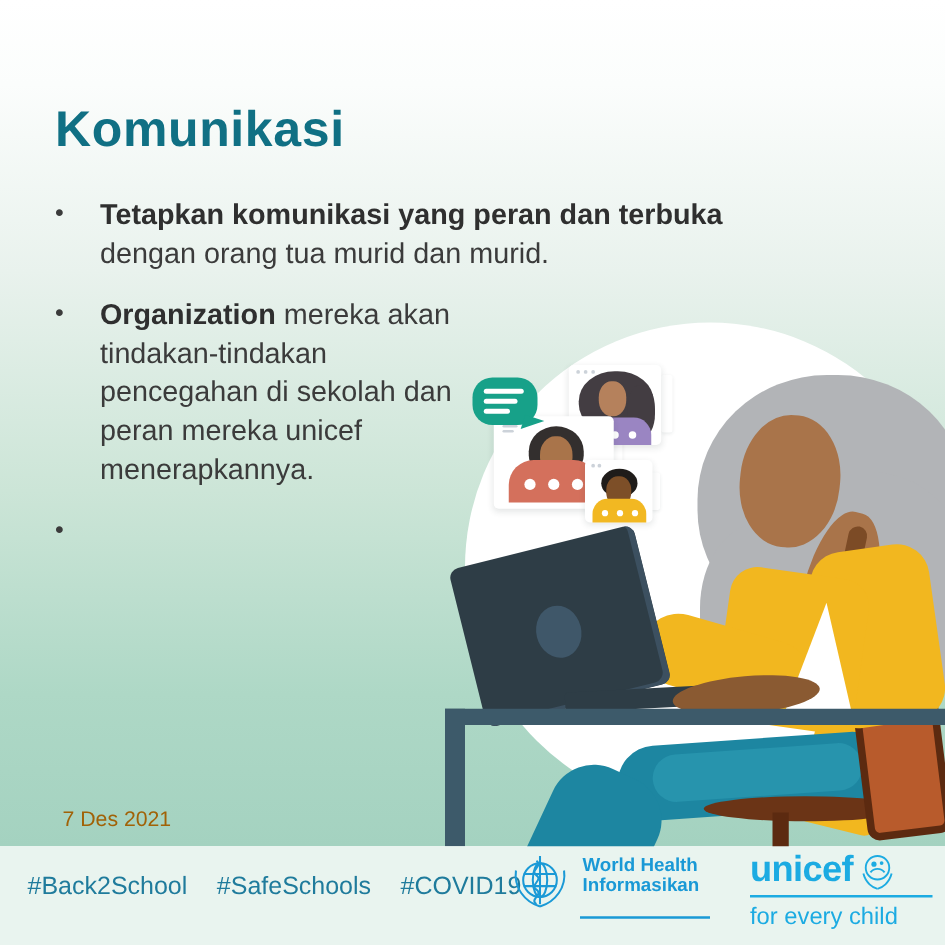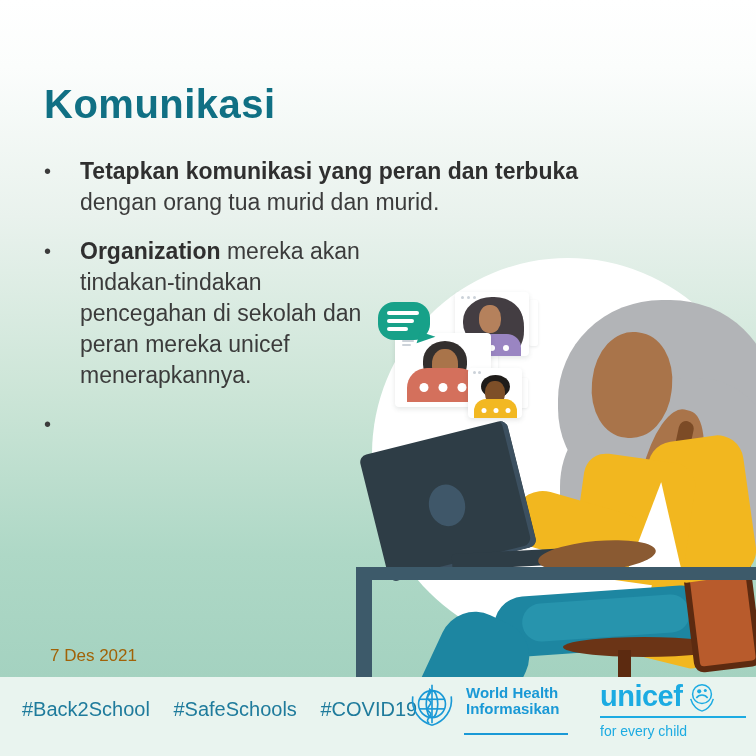--- a/index.html
+++ b/index.html
@@ -95,21 +95,21 @@
   .who-row{display:flex;align-items:flex-start;}
   .who-emblem{width:52px;height:50px;flex:none;}
   .who-text{margin-left:8px;color:#1a99d6;font-weight:700;font-size:15px;line-height:15.5px;padding-top:4px;}
   .who-divider{margin-left:58px;width:104px;height:2px;background:#1a99d6;margin-top:2px;}
   .who-region{color:#1a99d6;font-weight:700;font-size:14.5px;margin-top:4px;letter-spacing:.2px;}
   .unicef-logo{left:600px;top:680px;z-index:22;width:148px;color:#1cabe2;}
   .unicef-row{display:flex;align-items:center;text-align:right;}
   .unicef-word{font-size:29px;font-weight:700;letter-spacing:-.5px;}
   .unicef-emblem{width:32px;height:32px;margin-left:4px;}
   .unicef-divider{width:146px;height:2px;background:#1cabe2;margin-top:3px;}
-  .unicef-tagline{font-size:14px;margin-top:5px;font-weight:400;}
+  .unicef-tagline{font-size:19px;margin-top:5px;font-weight:400;}
 </style>
 </head>
 <body>
 
 <div class="poster">
   <div class="abs bg"></div>
 
   <div class="abs circle"></div>
 
   <div class="abs hair1"></div>

